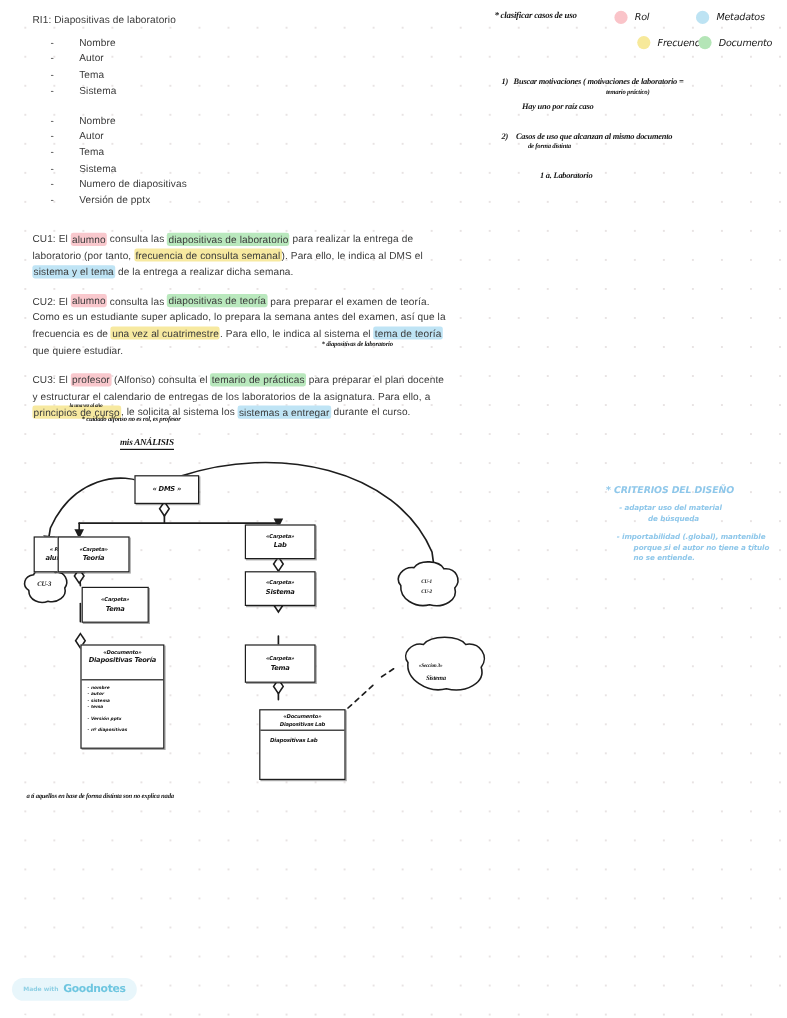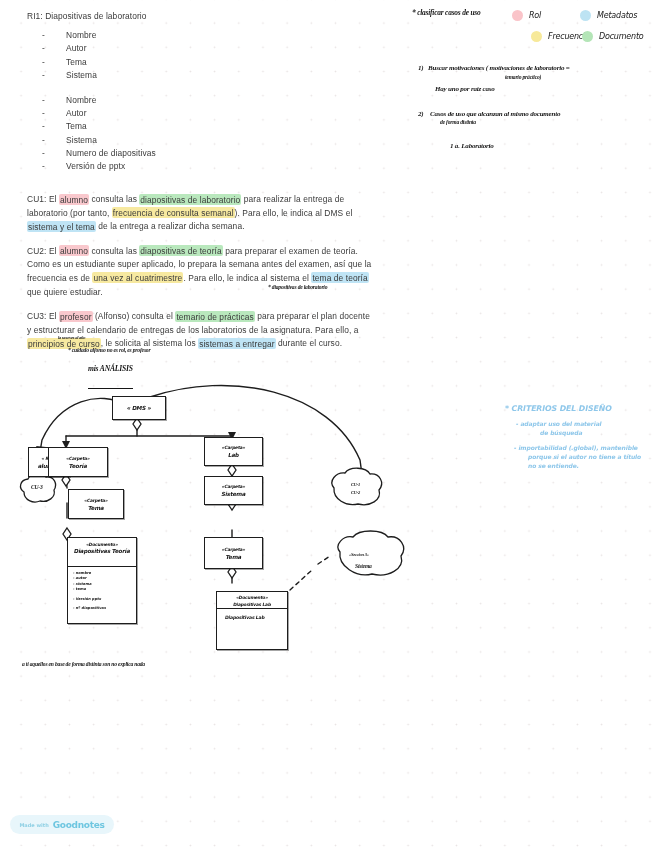--- a/index.html
+++ b/index.html
@@ -159,21 +159,21 @@
   <div class="abs ink ink-s slant" style="left:418px;top:110px;">2)</div>
   <div class="abs ink ink-s slant" style="left:430px;top:110px;">Casos de uso que alcanzan al mismo documento</div>
   <div class="abs ink ink-xs slant" style="left:440px;top:119px;">de forma distinta</div>
 
   <div class="abs ink ink-s slant" style="left:450px;top:142px;">1 a. Laboratorio</div>
 
   <div class="abs ink ink-xs slant" style="left:268px;top:284px;">* diapositivas de laboratorio</div>
   <div class="abs ink ink-xxs slant" style="left:58px;top:335px;">la una vez al año</div>
   <div class="abs ink ink-xs slant" style="left:68px;top:347px;">* cuidado alfonso no es rol, es profesor</div>
 
-  <div class="abs ink slant" style="left:88px;top:364px;font-size:7.6px;border-bottom:1.3px solid #161616;padding-bottom:15px;">mis ANÁLISIS</div>
+  <div class="abs ink slant" style="left:100px;top:364px;font-size:7.6px;border-bottom:1.3px solid #161616;padding-bottom:1px;">mis ANÁLISIS</div>
 
   <div class="abs ink-blue" style="left:505px;top:404px;font-size:7.8px;">* CRITERIOS DEL DISEÑO</div>
   <div class="abs ink-blue" style="left:516px;top:420px;font-size:6px;">- adaptar uso del material</div>
   <div class="abs ink-blue" style="left:540px;top:429px;font-size:6px;">de búsqueda</div>
   <div class="abs ink-blue" style="left:514px;top:444px;font-size:6px;">- importabilidad (.global), mantenible</div>
   <div class="abs ink-blue" style="left:528px;top:453px;font-size:6px;">porque si el autor no tiene a título</div>
   <div class="abs ink-blue" style="left:528px;top:462px;font-size:6px;">no se entiende.</div>
 
   <svg class="overlay" viewBox="0 0 656 848">
     <g fill="none" stroke="#1d1d1d" stroke-width="1.4" stroke-linecap="round">

